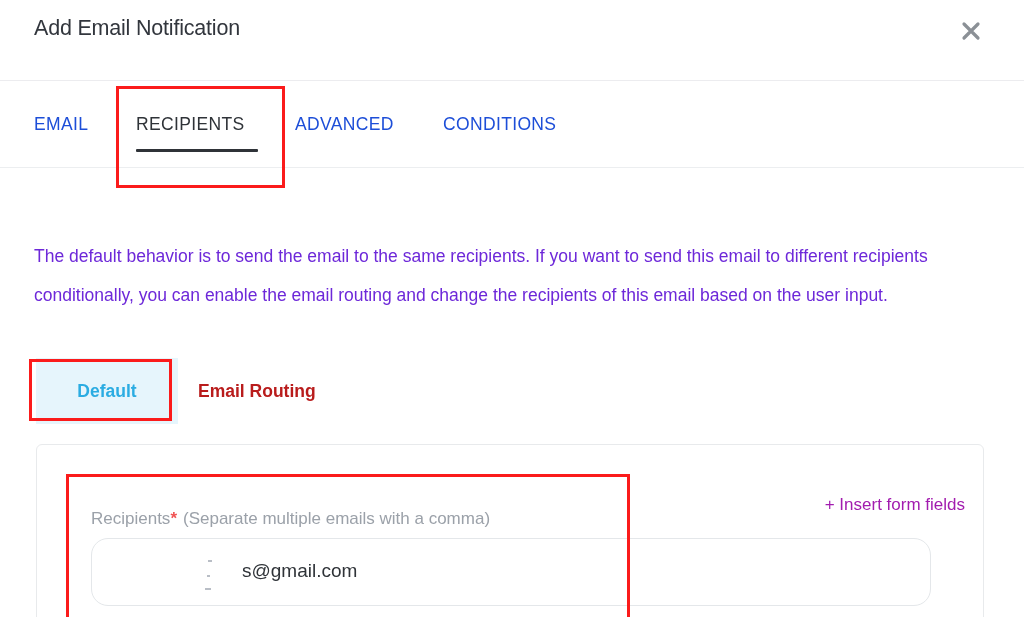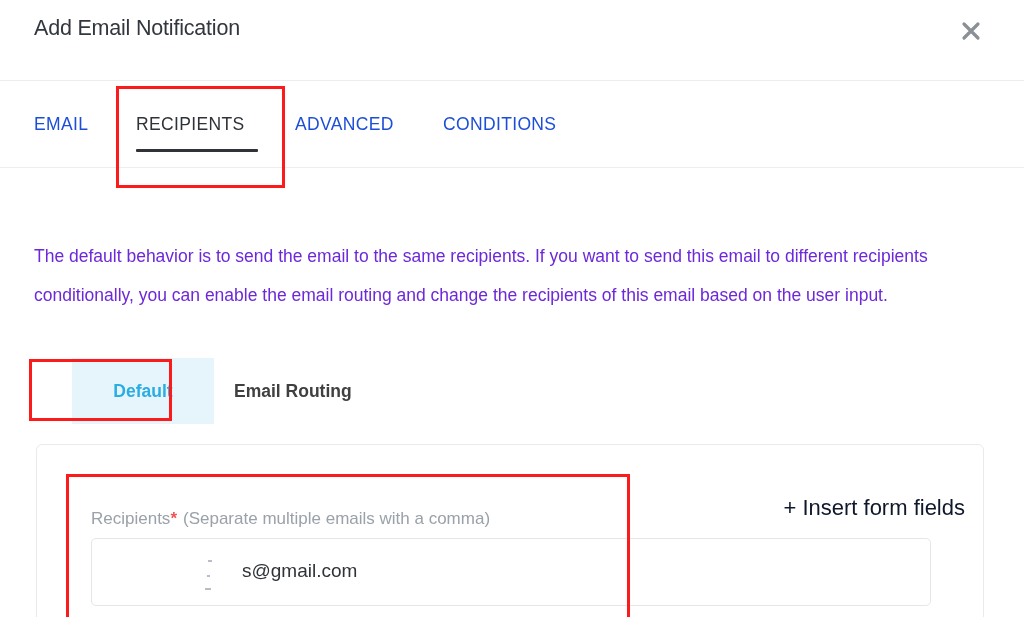--- a/index.html
+++ b/index.html
@@ -96,32 +96,31 @@
   .subtab {
     position: absolute;
     top: 0;
     height: 66px;
     line-height: 66px;
     font-size: 17.5px;
     font-weight: bold;
     white-space: nowrap;
     cursor: pointer;
     text-align: center;
-    margin-left: 36px;
   }
   .subtab.active {
     left: 36px;
     width: 142px;
     background: #e6f5fc;
     color: #2bace2;
   }
   .subtab.inactive {
     left: 198px;
     width: 170px;
-    color: #404040;
+    color: #b91c1c;
     text-align: left;
   }
 
   
   .card {
     position: absolute;
     left: 36px;
     top: 444px;
     width: 948px;
     height: 200px;
@@ -142,33 +141,33 @@
     color: #f05454;
     font-weight: bold;
   }
   .field-label .hint {
     margin-left: 6px;
   }
   .insert-link {
     position: absolute;
     right: 18px;
     top: 50px;
-    font-size: 22px;
-    color: #0f172a;
+    font-size: 17px;
+    color: #a21caf;
     white-space: nowrap;
     cursor: pointer;
   }
   .recipients-input {
     position: absolute;
     left: 54px;
     top: 93px;
     width: 840px;
     height: 68px;
     border: 1px solid #e4e7ea;
-    border-radius: 5px;
+    border-radius: 17px;
     box-sizing: border-box;
     background: #fff;
     cursor: text;
   }
   .input-value {
     position: absolute;
     left: 150px;
     top: 21px;
     font-size: 19px;
     color: #2f3338;

